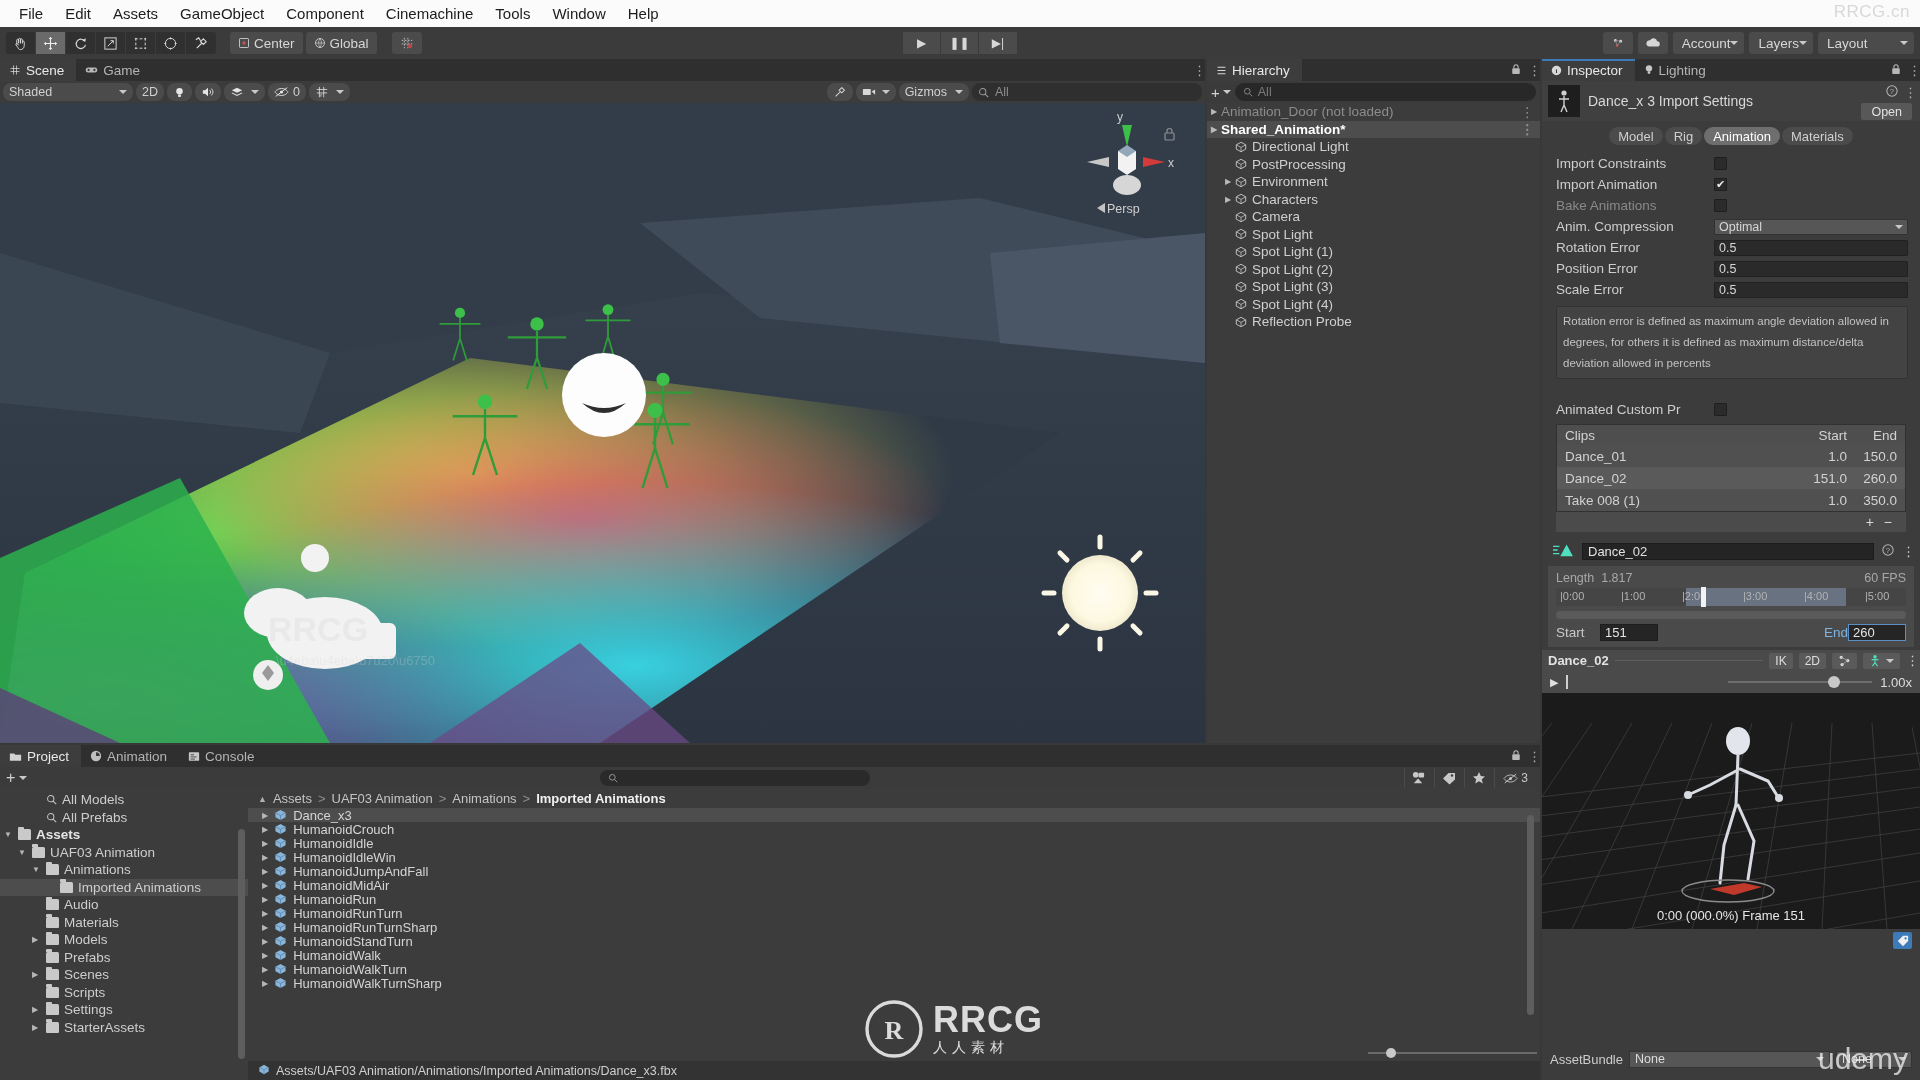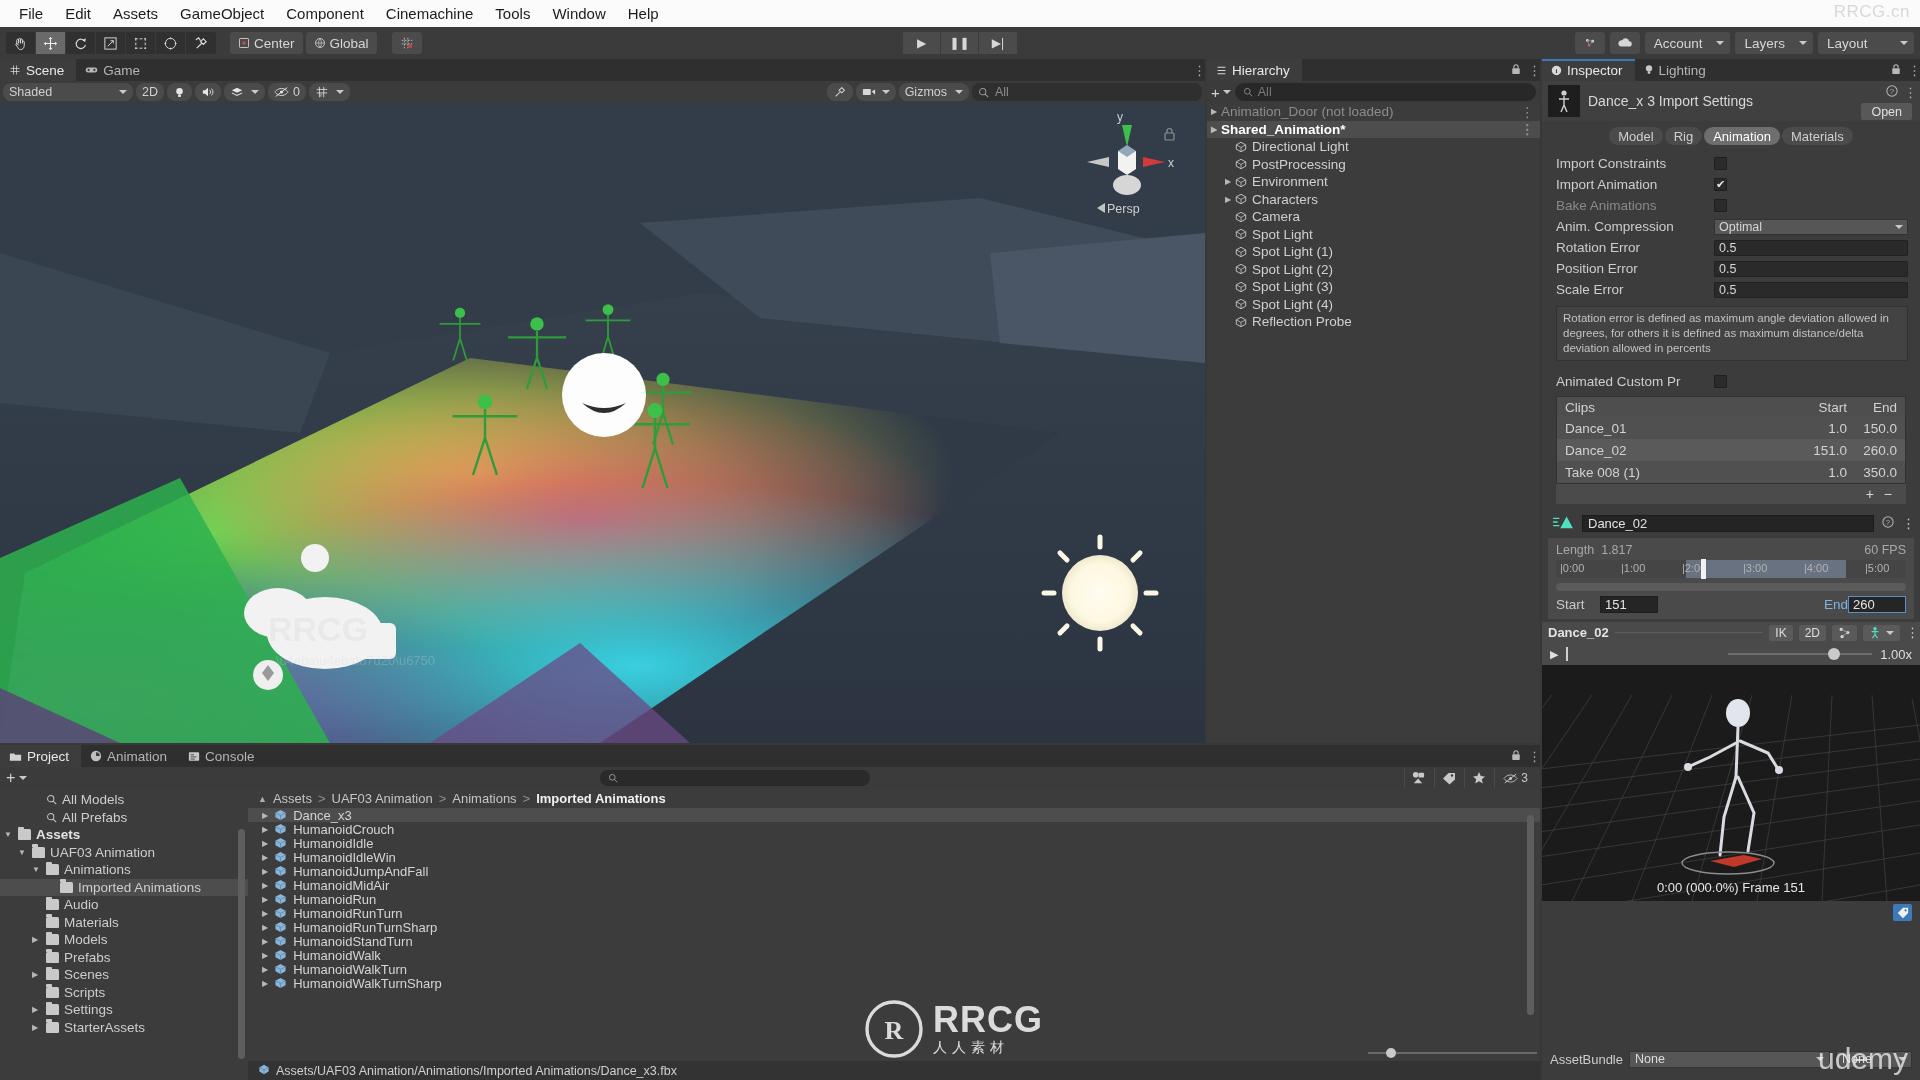--- a/index.html
+++ b/index.html
@@ -51,21 +51,21 @@
   .playgroup .pb {
     width:38px; height:22px; background:#4b4b4b; display:flex;
     align-items:center; justify-content:center; color:#d8d8d8;
     border-right:1px solid #3b3b3b; font-size:12px;
   }
   .playgroup .pb:last-child{border-right:none}
   .toolright { position:absolute; right:6px; display:flex; align-items:center; gap:5px; }
   .tr-icon { width:30px; height:22px; background:#4b4b4b; border-radius:3px;
              display:flex; align-items:center; justify-content:center; }
   .tr-drop { height:22px; background:#4b4b4b; border-radius:3px; display:flex; align-items:center;
-             padding:0 6px 0 9px; gap:14px; font-size:13.5px; color:#d6d6d6; }
+             padding:0 6px 0 9px; gap:0; font-size:13.5px; color:#d6d6d6; }
   .caret { width:0;height:0;border-left:4px solid transparent;border-right:4px solid transparent;border-top:4px solid #c9c9c9; }
 
   
   .panel { position:absolute; background:#383838; }
   .panel-tabs { height:22px; background:#2f2f2f; display:flex; align-items:flex-end; position:relative; }
   .ptab {
     height:22px; display:flex; align-items:center; gap:5px; padding:0 12px 0 9px;
     font-size:13.5px; color:#b4b4b4; background:#2f2f2f;
   }
   .ptab.active { background:#3d3d3d; color:#e8e8e8; }
@@ -106,22 +106,22 @@
           display:flex; align-items:center; border-radius:9px; }
   .mtab.active { background:#6e6e6e; color:#fff; }
   .prow { display:flex; align-items:center; height:21px; padding-left:14px; font-size:13.5px; color:#cdcdcd; }
   .prow.dim > .plabel { color:#8a8a8a; }
   .plabel { width:158px; flex:0 0 158px; }
   .chk { width:13px; height:13px; background:#2b2b2b; border:1px solid #1f1f1f; border-radius:1px;
          display:flex; align-items:center; justify-content:center; color:#e8e8e8; font-size:11px; }
   .field { height:16px; background:#2a2a2a; border:1px solid #212121; border-radius:1px; flex:1;
            margin-right:12px; padding:0 4px; font-size:12.5px; color:#d6d6d6; display:flex; align-items:center; }
   .dropfield { background:#565656; border:1px solid #313131; justify-content:space-between; }
-  .helpbox { margin:6px 12px 10px 14px; background:#434343; border:1px solid #323232; border-radius:2px;
-             padding:4px 6px; font-size:11.5px; line-height:15px; color:#c2c2c2; }
+  .helpbox { margin:6px 12px 20px 14px; background:#434343; border:1px solid #323232; border-radius:2px;
+             padding:4px 6px; font-size:11.5px; line-height:21px; color:#c2c2c2; }
   .clips-box { margin:4px 14px 0 14px; background:#464646; border:1px solid #313131; }
   .clips-head { display:flex; height:20px; align-items:center; font-size:13.5px; color:#d2d2d2; background:#4e4e4e;}
   .clips-head .c1 { flex:1; padding-left:8px; }
   .clips-head .c2 { width:62px; text-align:right; }
   .clips-head .c3 { width:58px; text-align:right; padding-right:8px; }
   .cliprow { display:flex; height:22px; align-items:center; font-size:13.5px; color:#d2d2d2; }
   .cliprow.alt { background:#505050; }
   .cliprow.sel { background:#5a5a5a; }
   .cliprow .c1 { flex:1; padding-left:8px; }
   .cliprow .c2 { width:62px; text-align:right; }

